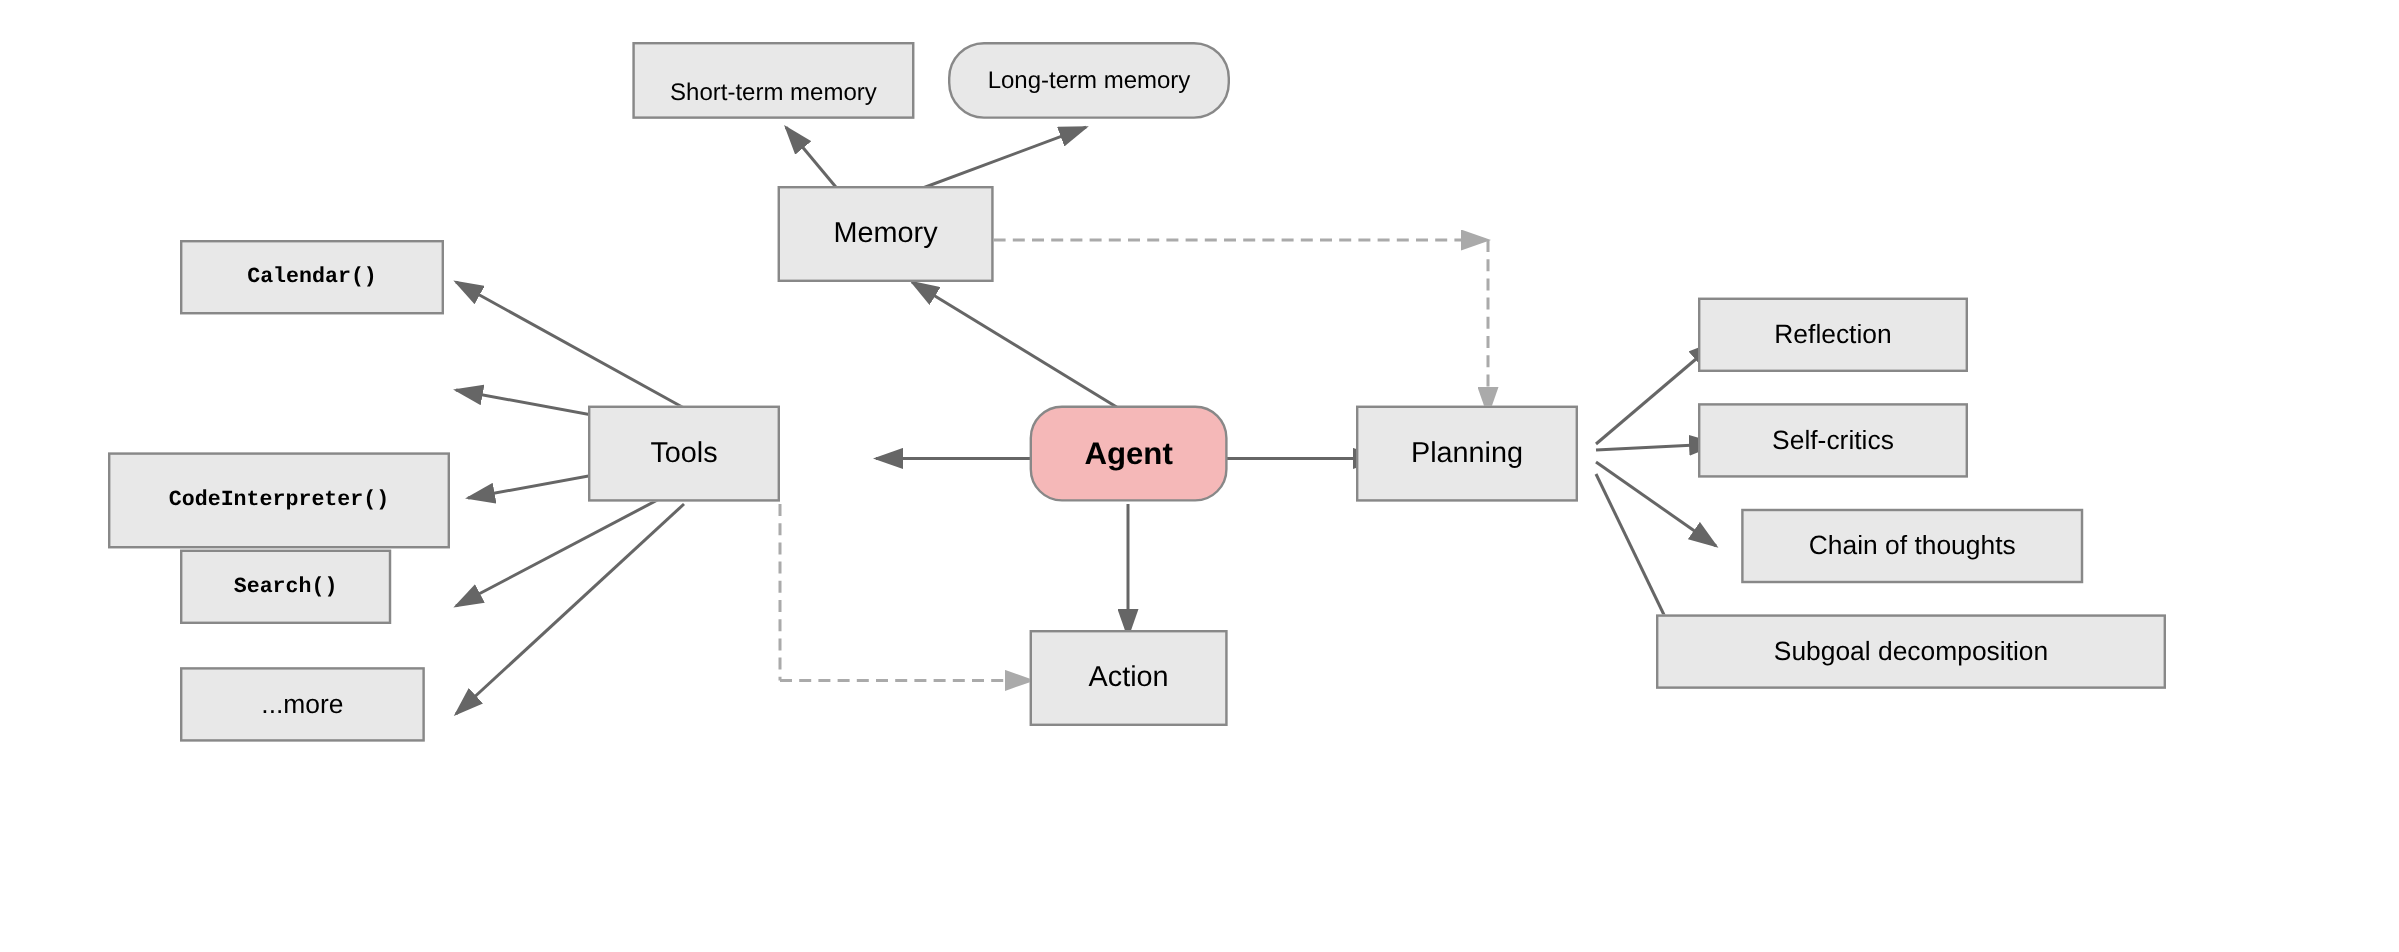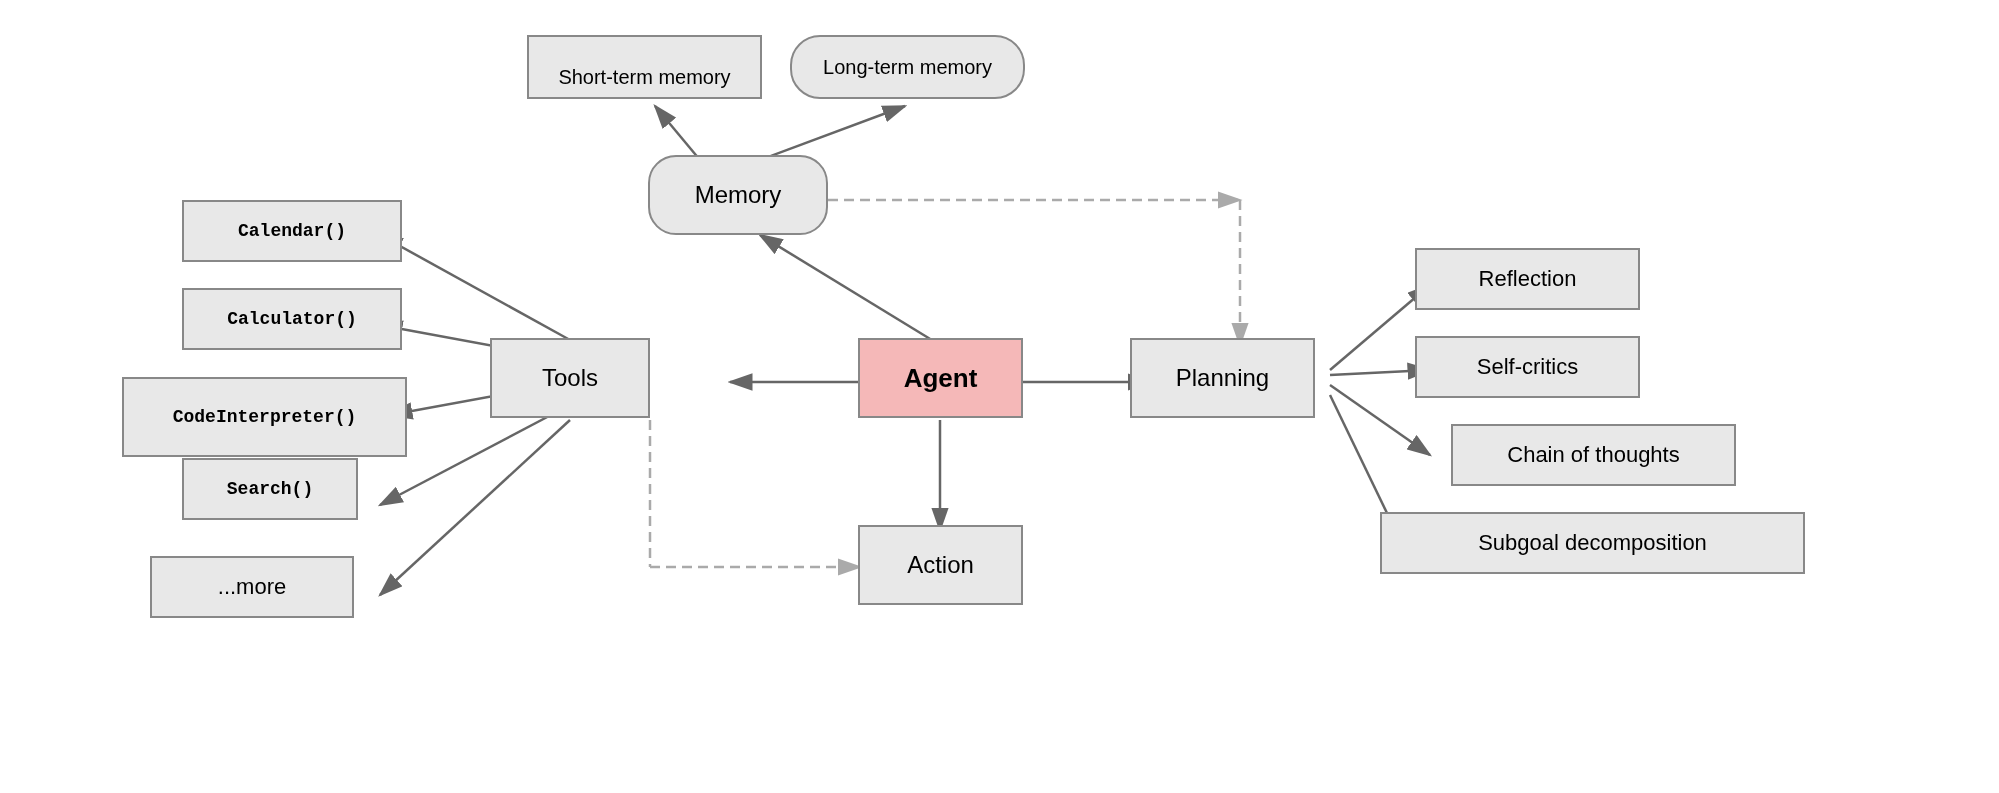--- a/index.html
+++ b/index.html
@@ -24,26 +24,26 @@
       text-align: center;
       border: 2px solid #888;
       background: #e8e8e8;
       font-size: 22px;
       padding: 8px 16px;
     }
     .node-agent {
       background: #f5b8b8;
       font-weight: bold;
       font-size: 24px;
+      border-radius: 27px;
     }
     .node-code {
       font-family: 'Courier New', monospace;
       font-weight: bold;
       font-size: 18px;
-      margin-left: 32px;
     }
     svg.arrows {
       position: absolute;
       top: 0;
       left: 0;
       width: 1999px;
       height: 793px;
       pointer-events: none;
     }
   </style>
@@ -103,21 +103,21 @@
   </svg>
 
   <div class="node" style="left:527px; top:35px; width:235px; height:64px; font-size:20px;align-items:flex-end;">
     <span>Short-term memory</span>
   </div>
 
   <div class="node" style="left:790px; top:35px; width:235px; height:64px; font-size:20px;border-radius:30px;">
     <span>Long-term memory</span>
   </div>
 
-  <div class="node" style="left:648px; top:155px; width:180px; height:80px; font-size:24px;border-radius:28px;">
+  <div class="node" style="left:648px; top:155px; width:180px; height:80px; font-size:24px;">
     <span>Memory</span>
   </div>
 
   <div class="node node-agent" style="left:858px; top:338px; width:165px; height:80px; font-size:26px; font-weight:bold;">
     <span>Agent</span>
   </div>
 
   <div class="node" style="left:490px; top:338px; width:160px; height:80px; font-size:24px;">
     <span>Tools</span>
   </div>
@@ -127,23 +127,20 @@
   </div>
 
   <div class="node" style="left:1130px; top:338px; width:185px; height:80px; font-size:24px;">
     <span>Planning</span>
   </div>
 
   <div class="node node-code" style="left:150px; top:200px; width:220px; height:62px;">
     <span>Calendar()</span>
   </div>
 
-  <div class="node node-code" style="left:150px; top:288px; width:220px; height:62px;">
-    <span>Calculator()</span>
-  </div>
 
   <div class="node node-code" style="left:90px; top:377px; width:285px; height:80px;">
     <span>CodeInterpreter()</span>
   </div>
 
   <div class="node node-code" style="left:150px; top:458px; width:176px; height:62px;">
     <span>Search()</span>
   </div>
 
   <div class="node" style="left:150px; top:556px; width:204px; height:62px; font-size:22px;">

